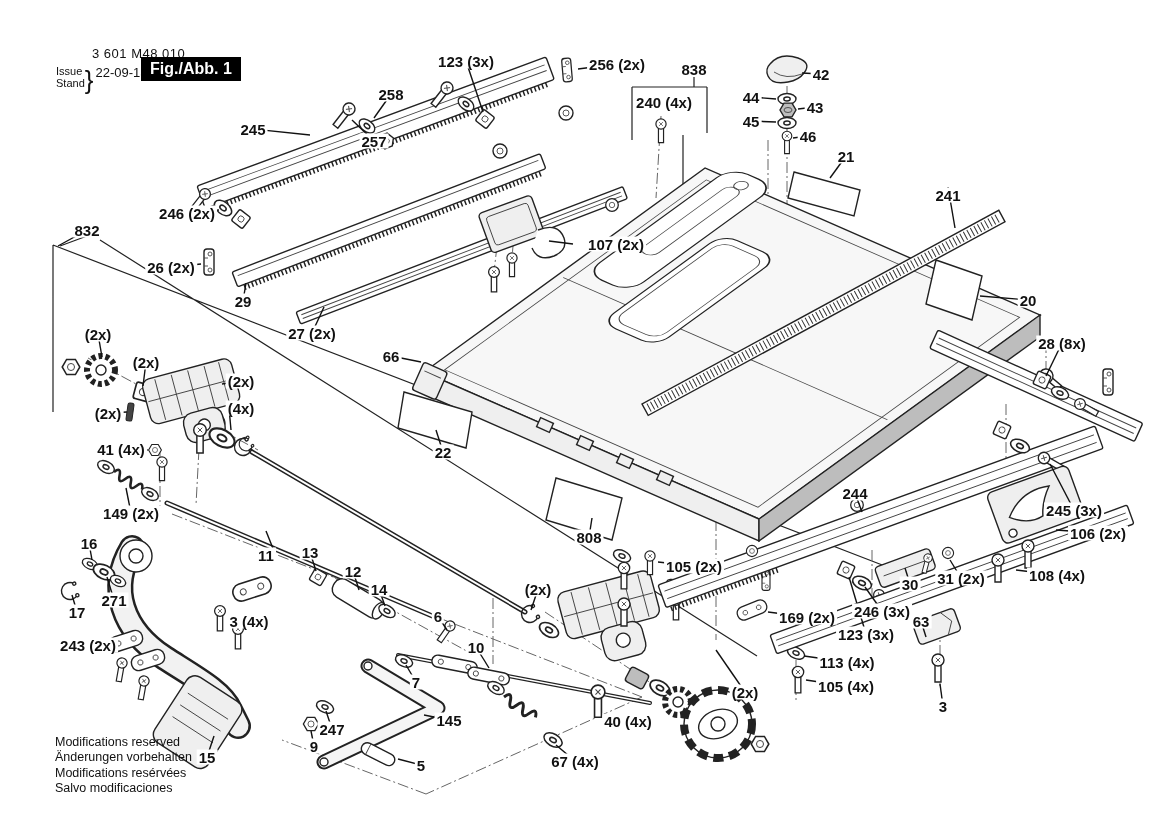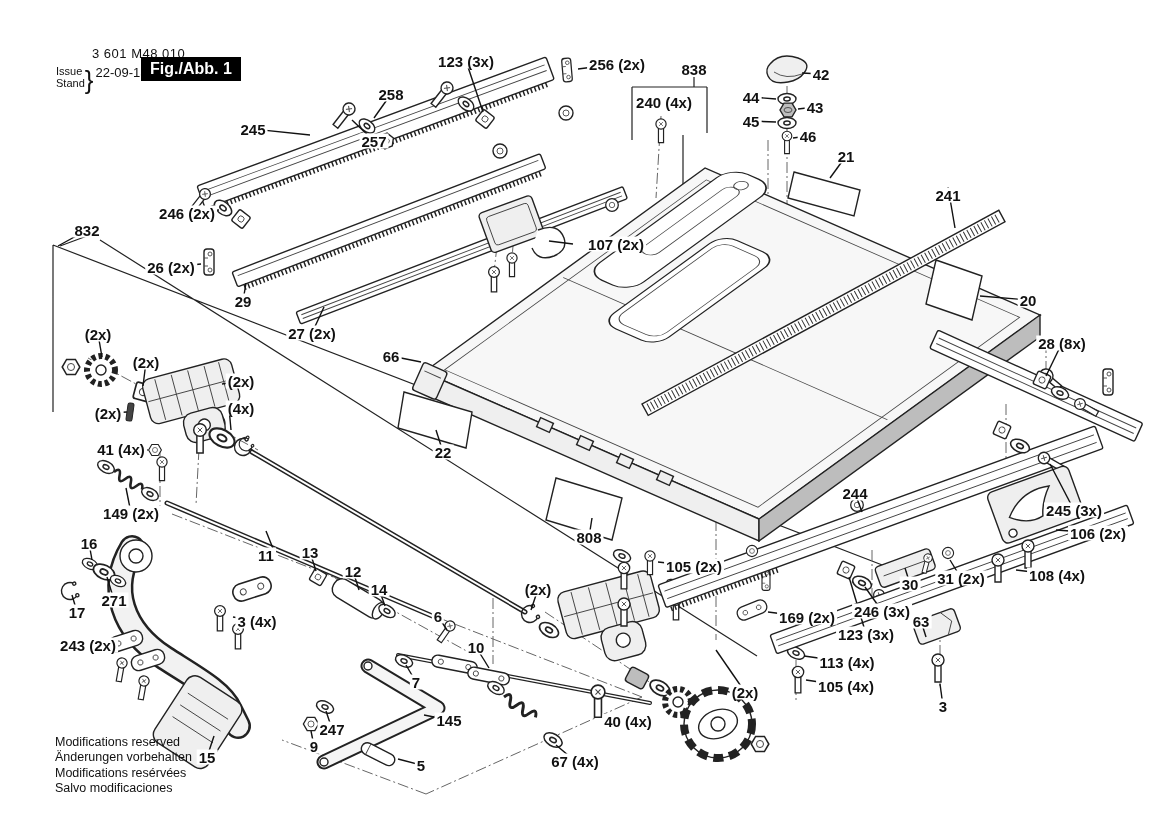--- a/index.html
+++ b/index.html
@@ -470,21 +470,21 @@
       <span class="callout" style="left: 229px; top: 408px; margin-left: 12px;">(4x)</span>
       <span class="callout" style="left: 108px; top: 413px;">(2x)</span>
       <span class="callout" style="left: 121px; top: 449px;">41 (4x)</span>
       <span class="callout" style="left: 600px; top: 244px; margin-left: 16px;">107 (2x)</span>
       <span class="callout" style="left: 443px; top: 452px;">22</span>
       <span class="callout" style="left: 131px; top: 513px;">149 (2x)</span>
       <span class="callout" style="left: 89px; top: 543px;">16</span>
       <span class="callout" style="left: 114px; top: 600px;">271</span>
       <span class="callout" style="left: 77px; top: 612px;">17</span>
       <span class="callout" style="left: 88px; top: 645px;">243 (2x)</span>
-      <span class="callout" style="left: 257px; top: 621px; text-align: right;">3 (4x)</span>
+      <span class="callout" style="left: 249px; top: 621px; text-align: right;">3 (4x)</span>
       <span class="callout" style="left: 266px; top: 531px; margin-top: 24px;">11</span>
       <span class="callout" style="left: 310px; top: 552px;">13</span>
       <span class="callout" style="left: 353px; top: 571px;">12</span>
       <span class="callout" style="left: 379px; top: 589px;">14</span>
       <span class="callout" style="left: 438px; top: 616px;">6</span>
       <span class="callout" style="left: 476px; top: 647px;">10</span>
       <span class="callout" style="left: 416px; top: 682px;">7</span>
       <span class="callout" style="left: 449px; top: 720px;">145</span>
       <span class="callout" style="left: 332px; top: 729px;">247</span>
       <span class="callout" style="left: 314px; top: 746px;">9</span>

